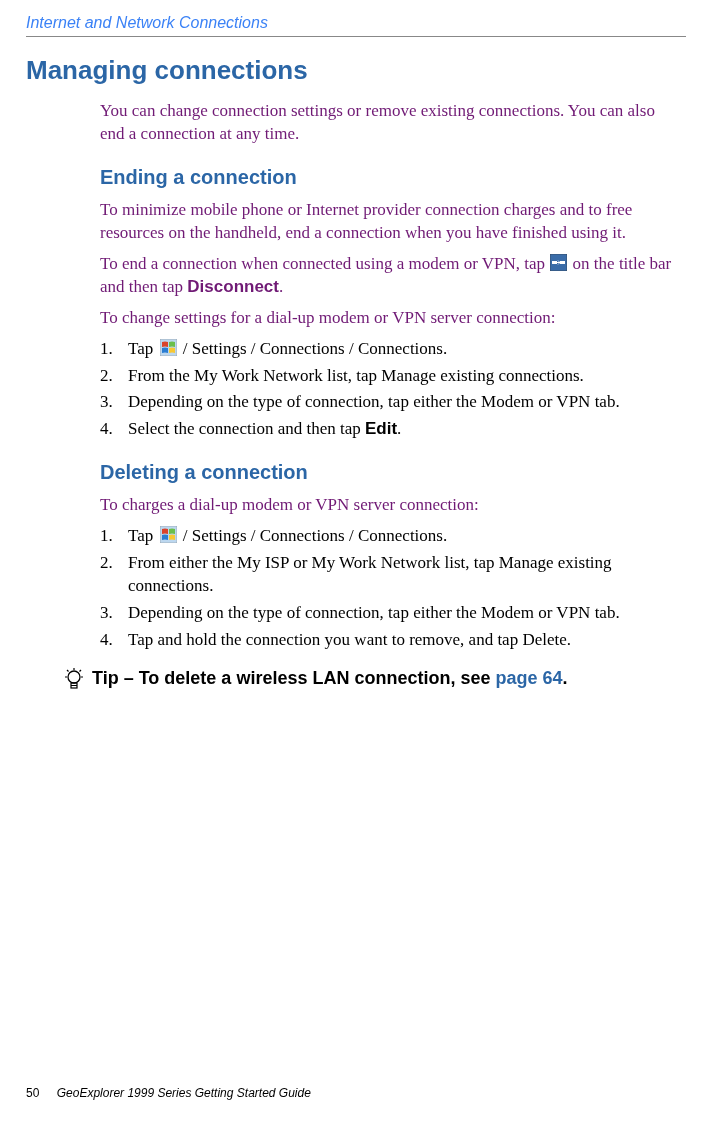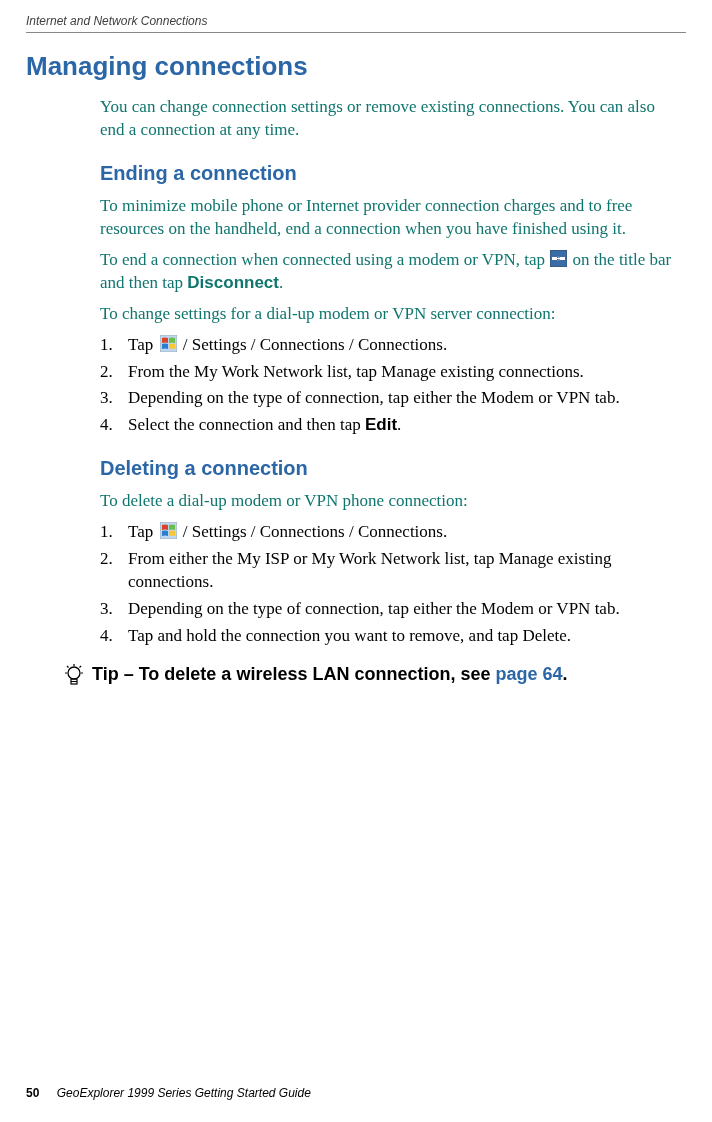--- a/index.html
+++ b/index.html
@@ -7,24 +7,24 @@
       margin: 0;
       padding: 0;
       background: #fff;
       width: 712px;
       height: 1122px;
       position: relative;
       box-sizing: border-box;
     }
     .page-header {
       font-family: Arial, sans-serif;
-      font-size: 12px;
+      font-size: 16px;
       font-style: italic;
       padding: 14px 0 0 26px;
-      color: #404040;
+      color: #3b82f6;
     }
     .header-rule {
       border: none;
       border-top: 1px solid #888;
       margin: 4px 26px 18px 26px;
     }
     .main-title {
       font-family: Arial, sans-serif;
       font-size: 26px;
       font-weight: bold;
@@ -32,21 +32,21 @@
       margin: 0 0 14px 26px;
     }
     .body-indent {
       margin-left: 100px;
       margin-right: 36px;
     }
     .body-text {
       font-size: 17px;
       line-height: 1.35;
       margin: 8px 0;
-      color: #0f766e;
+      color: #701a75;
     }
     .sub-title {
       font-family: Arial, sans-serif;
       font-size: 20px;
       font-weight: bold;
       color: #2b66a6;
       margin: 20px 0 10px 0;
     }
     .bold-sans {
       font-family: Arial, sans-serif;
@@ -107,21 +107,21 @@
       font-weight: bold;
     }
     .page-footer {
       position: absolute;
       bottom: 22px;
       left: 26px;
       font-family: Arial, sans-serif;
       font-size: 12px;
     }
     .page-num {
-      font-weight: bold;
+      font-weight: normal;
     }
     .footer-title {
       font-style: italic;
       margin-left: 14px;
     }
   </style>
 </head>
 <body>
 
 <div class="page-header">Internet and Network Connections</div>
@@ -172,21 +172,21 @@
     </div>
     <div class="li">
       <span class="li-num">4.</span>
       <span class="li-content">
         <span>Select the connection and then tap </span><span class="bold-sans">Edit</span><span>.</span>
       </span>
     </div>
   </div>
 
   <div class="sub-title">Deleting a connection</div>
-  <p class="body-text">To delete a dial-up modem or VPN phone connection:</p>
+  <p class="body-text">To charges a dial-up modem or VPN server connection:</p>
   <div class="ol">
     <div class="li">
       <span class="li-num">1.</span>
       <span class="li-content">
         <span>Tap </span><span class="icon-start"><svg viewBox="0 0 17 17" width="17" height="17">
               <rect x="0" y="0" width="17" height="17" fill="#bcd7ef" stroke="#888" stroke-width="0.5"></rect>
               <path d="M2 3 Q5 2 8 3 L8 8 Q5 7 2 8 Z" fill="#d9432a"></path>
               <path d="M9 3 Q12 2 15 3 L15 8 Q12 7 9 8 Z" fill="#6abf4b"></path>
               <path d="M2 9 Q5 8 8 9 L8 14 Q5 13 2 14 Z" fill="#2a7dd2"></path>
               <path d="M9 9 Q12 8 15 9 L15 14 Q12 13 9 14 Z" fill="#f7c834"></path>

